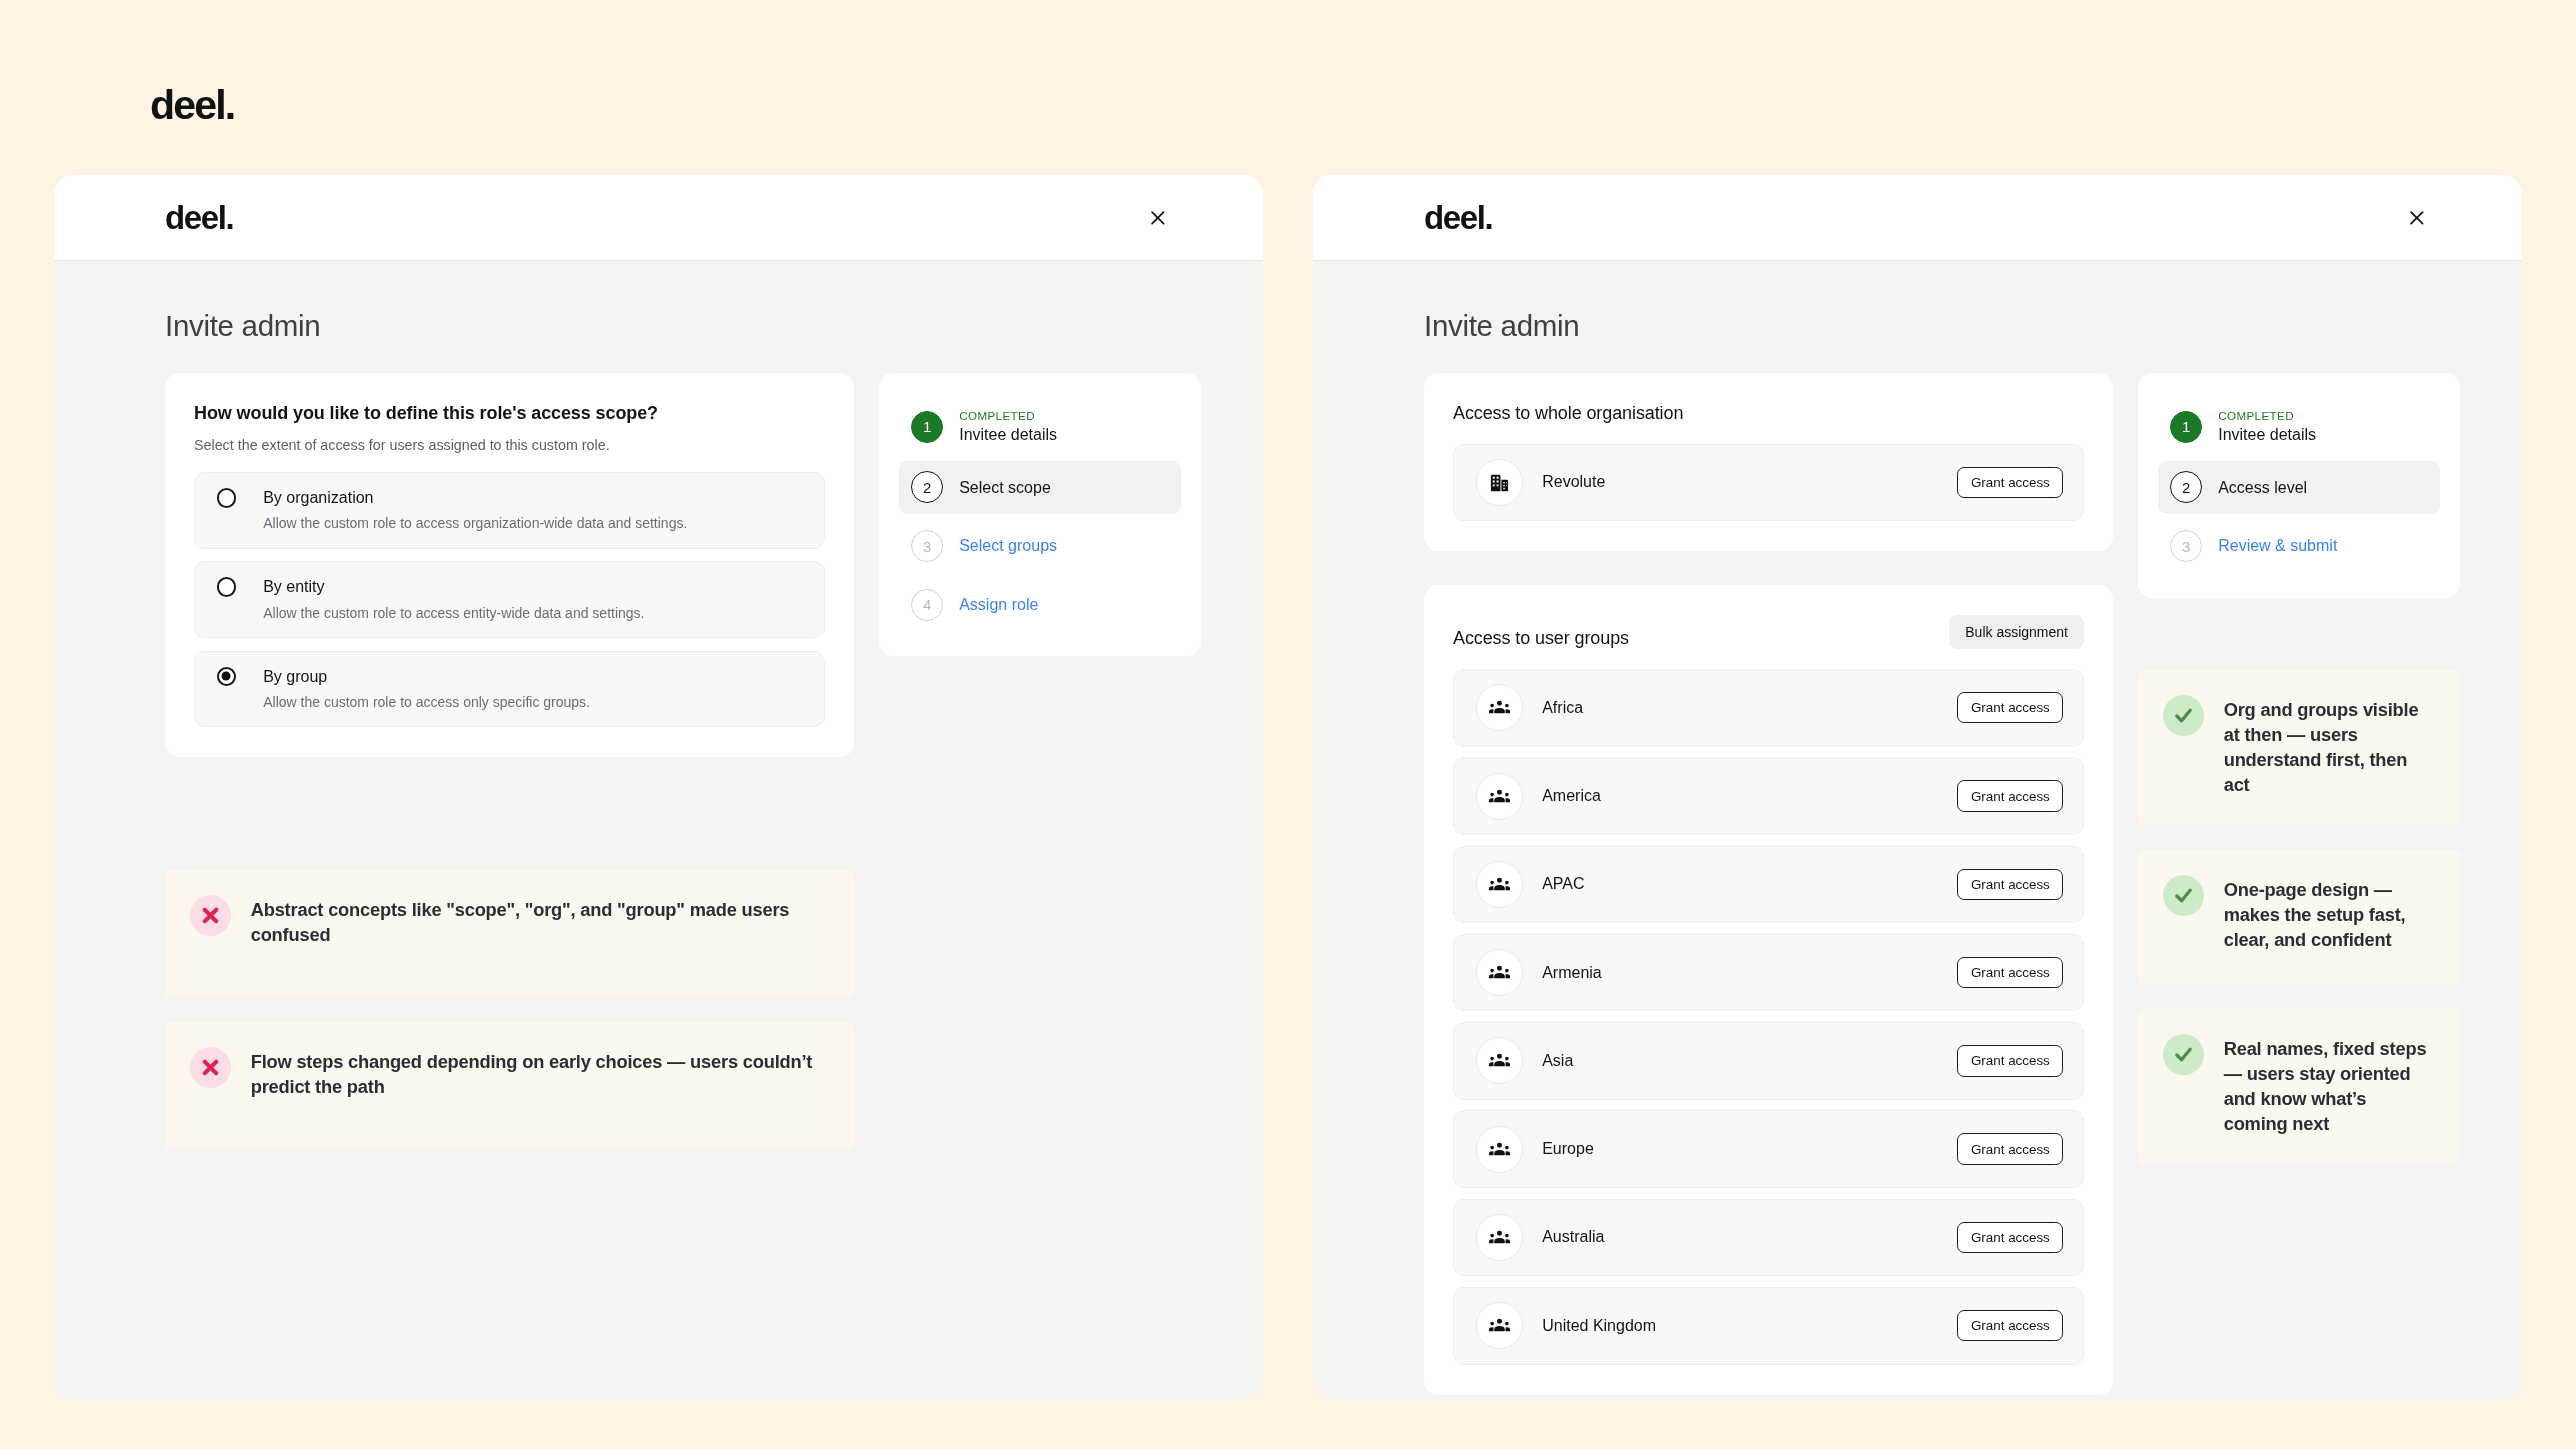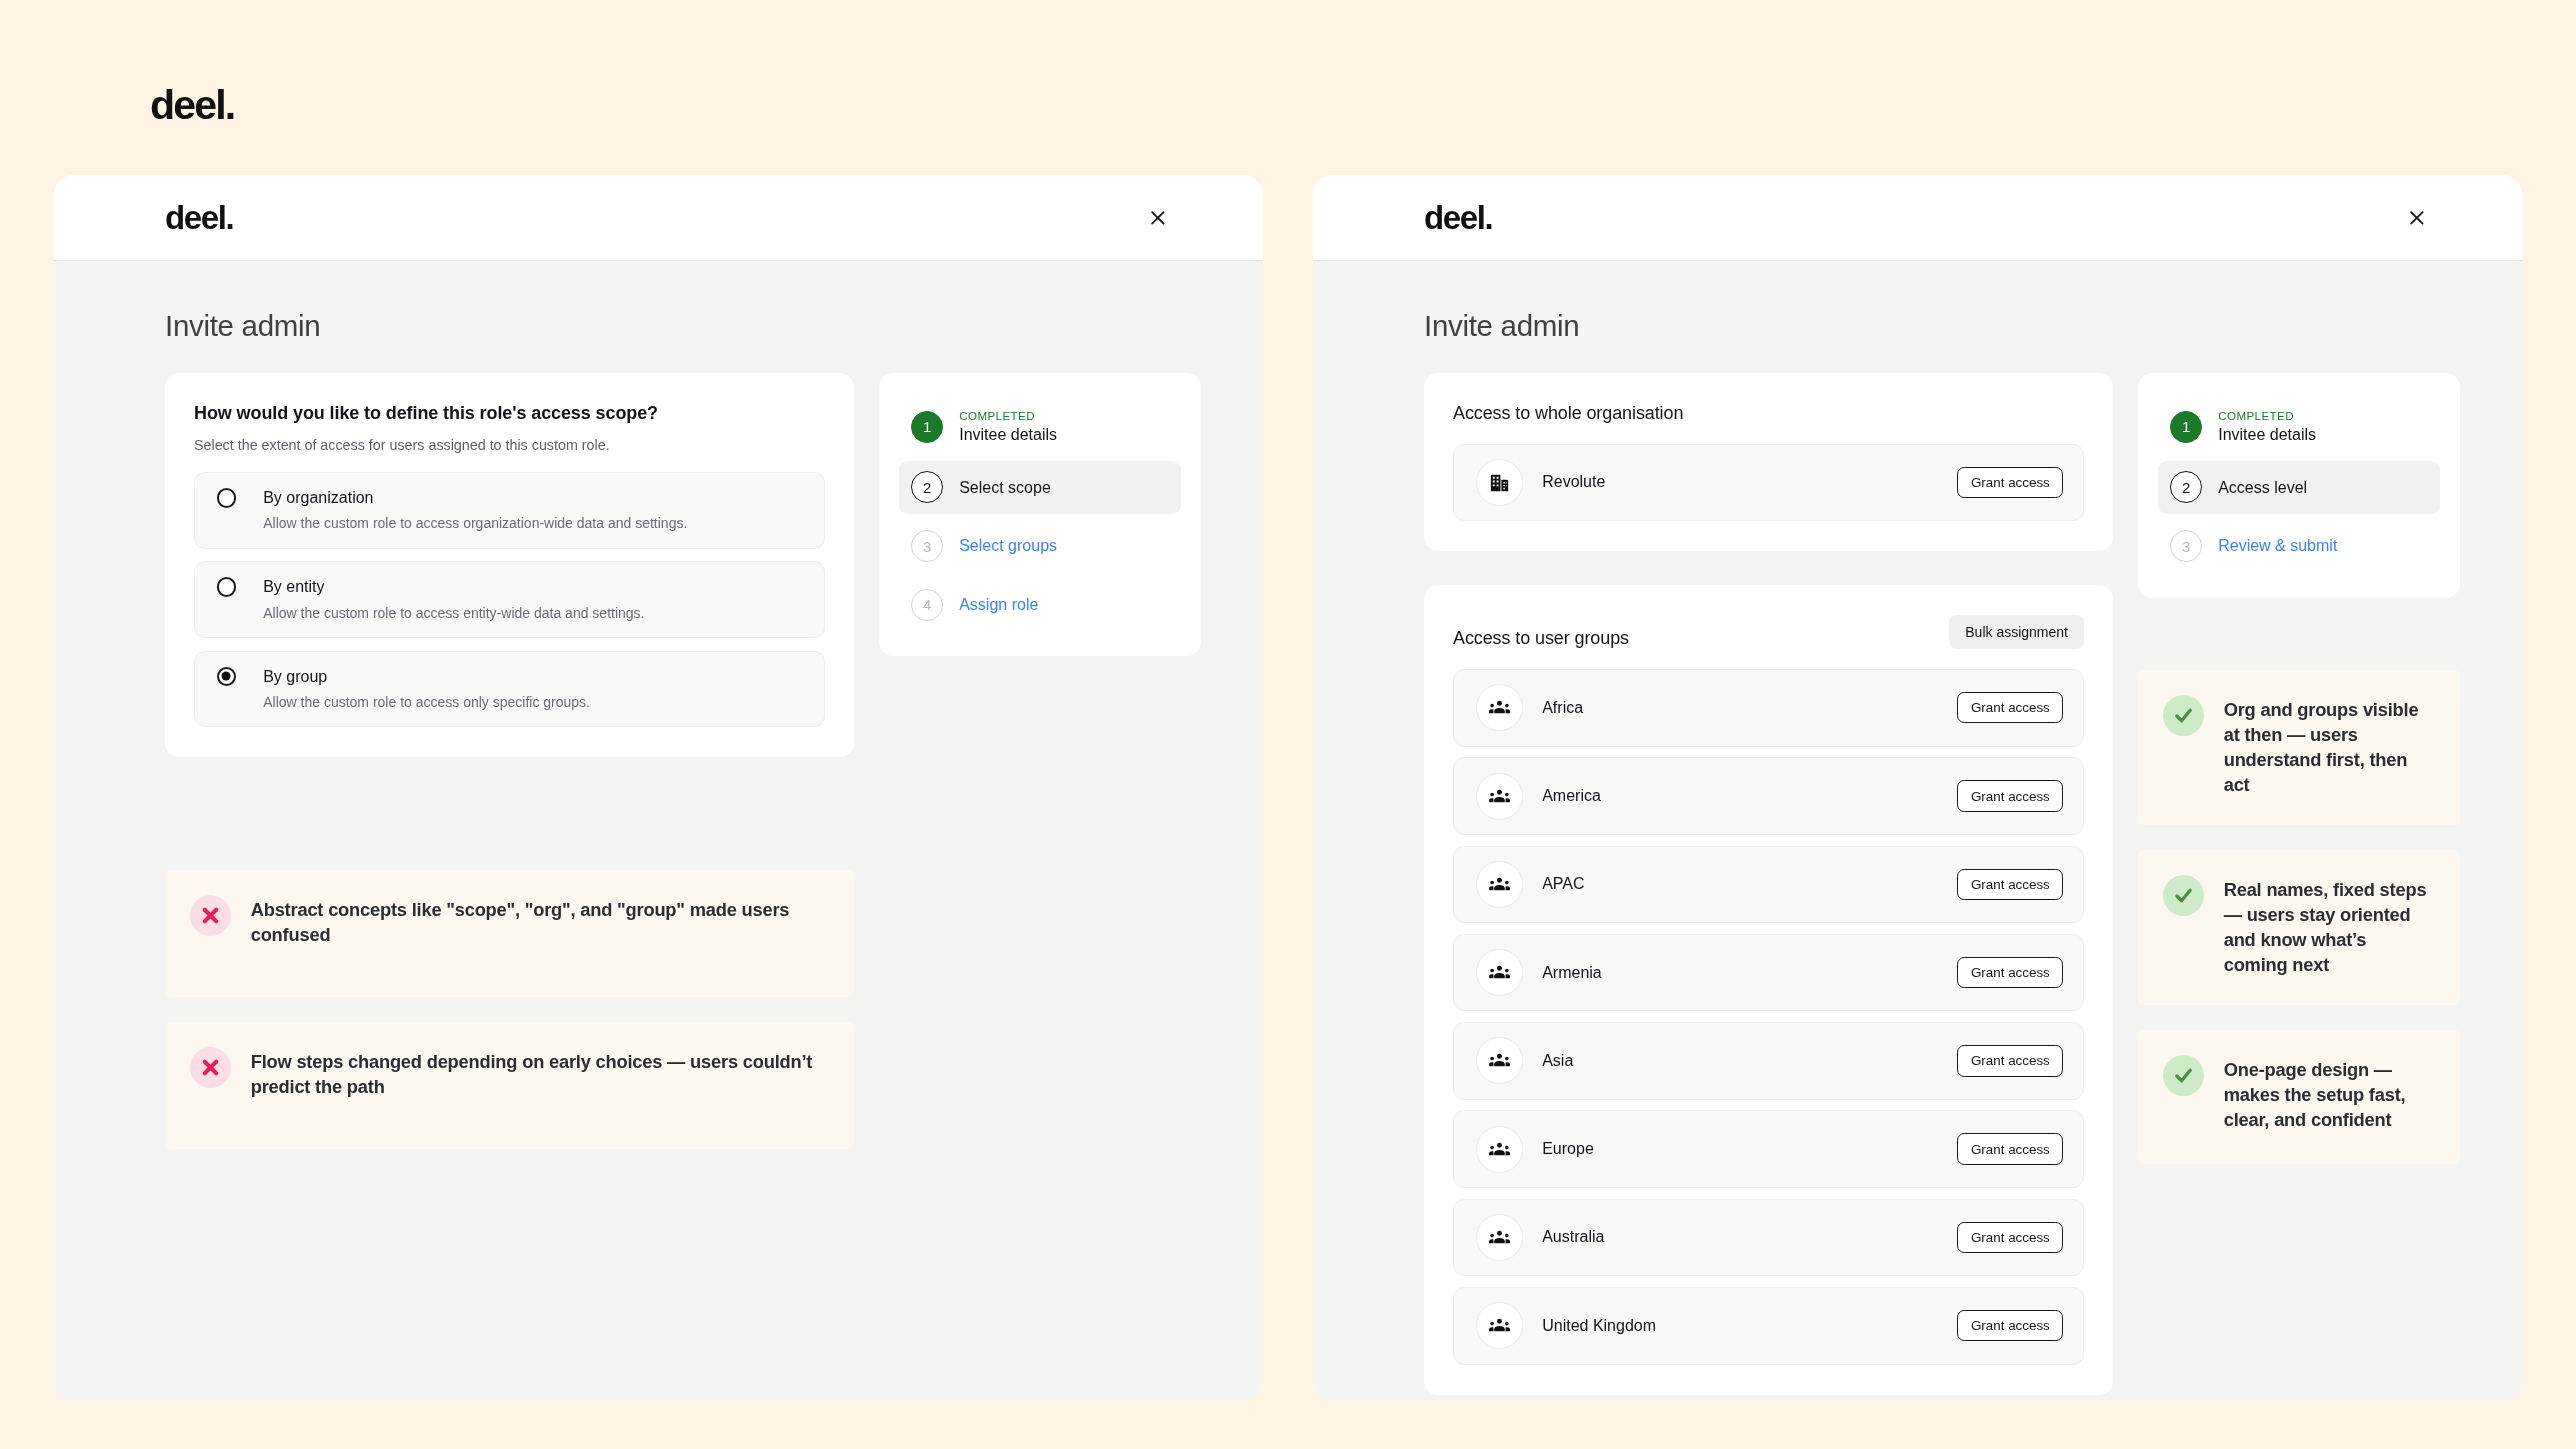--- a/index.html
+++ b/index.html
@@ -474,29 +474,29 @@
               </svg>
             </span>
             <span class="note-txt">Org and groups visible at then — users understand first, then act</span>
           </div>
           <div class="note">
             <span class="note-ico good">
               <svg viewBox="0 0 24 24" fill="none" stroke="#4E8B47" stroke-width="3.4" stroke-linecap="round" stroke-linejoin="round">
                 <polyline points="5,12.5 10,17.5 19,6.5"></polyline>
               </svg>
             </span>
-            <span class="note-txt">Real names, fixed steps — users stay oriented and know what’s coming next</span>
+            <span class="note-txt">One-page design — makes the setup fast, clear, and confident</span>
           </div>
           <div class="note">
             <span class="note-ico good">
               <svg viewBox="0 0 24 24" fill="none" stroke="#4E8B47" stroke-width="3.4" stroke-linecap="round" stroke-linejoin="round">
                 <polyline points="5,12.5 10,17.5 19,6.5"></polyline>
               </svg>
             </span>
-            <span class="note-txt">One-page design — makes the setup fast, clear, and confident</span>
+            <span class="note-txt">Real names, fixed steps — users stay oriented and know what’s coming next</span>
           </div>
         </div>
       </div>
     </div>
   </div>
 
 </div>
 
 
 </body></html>

